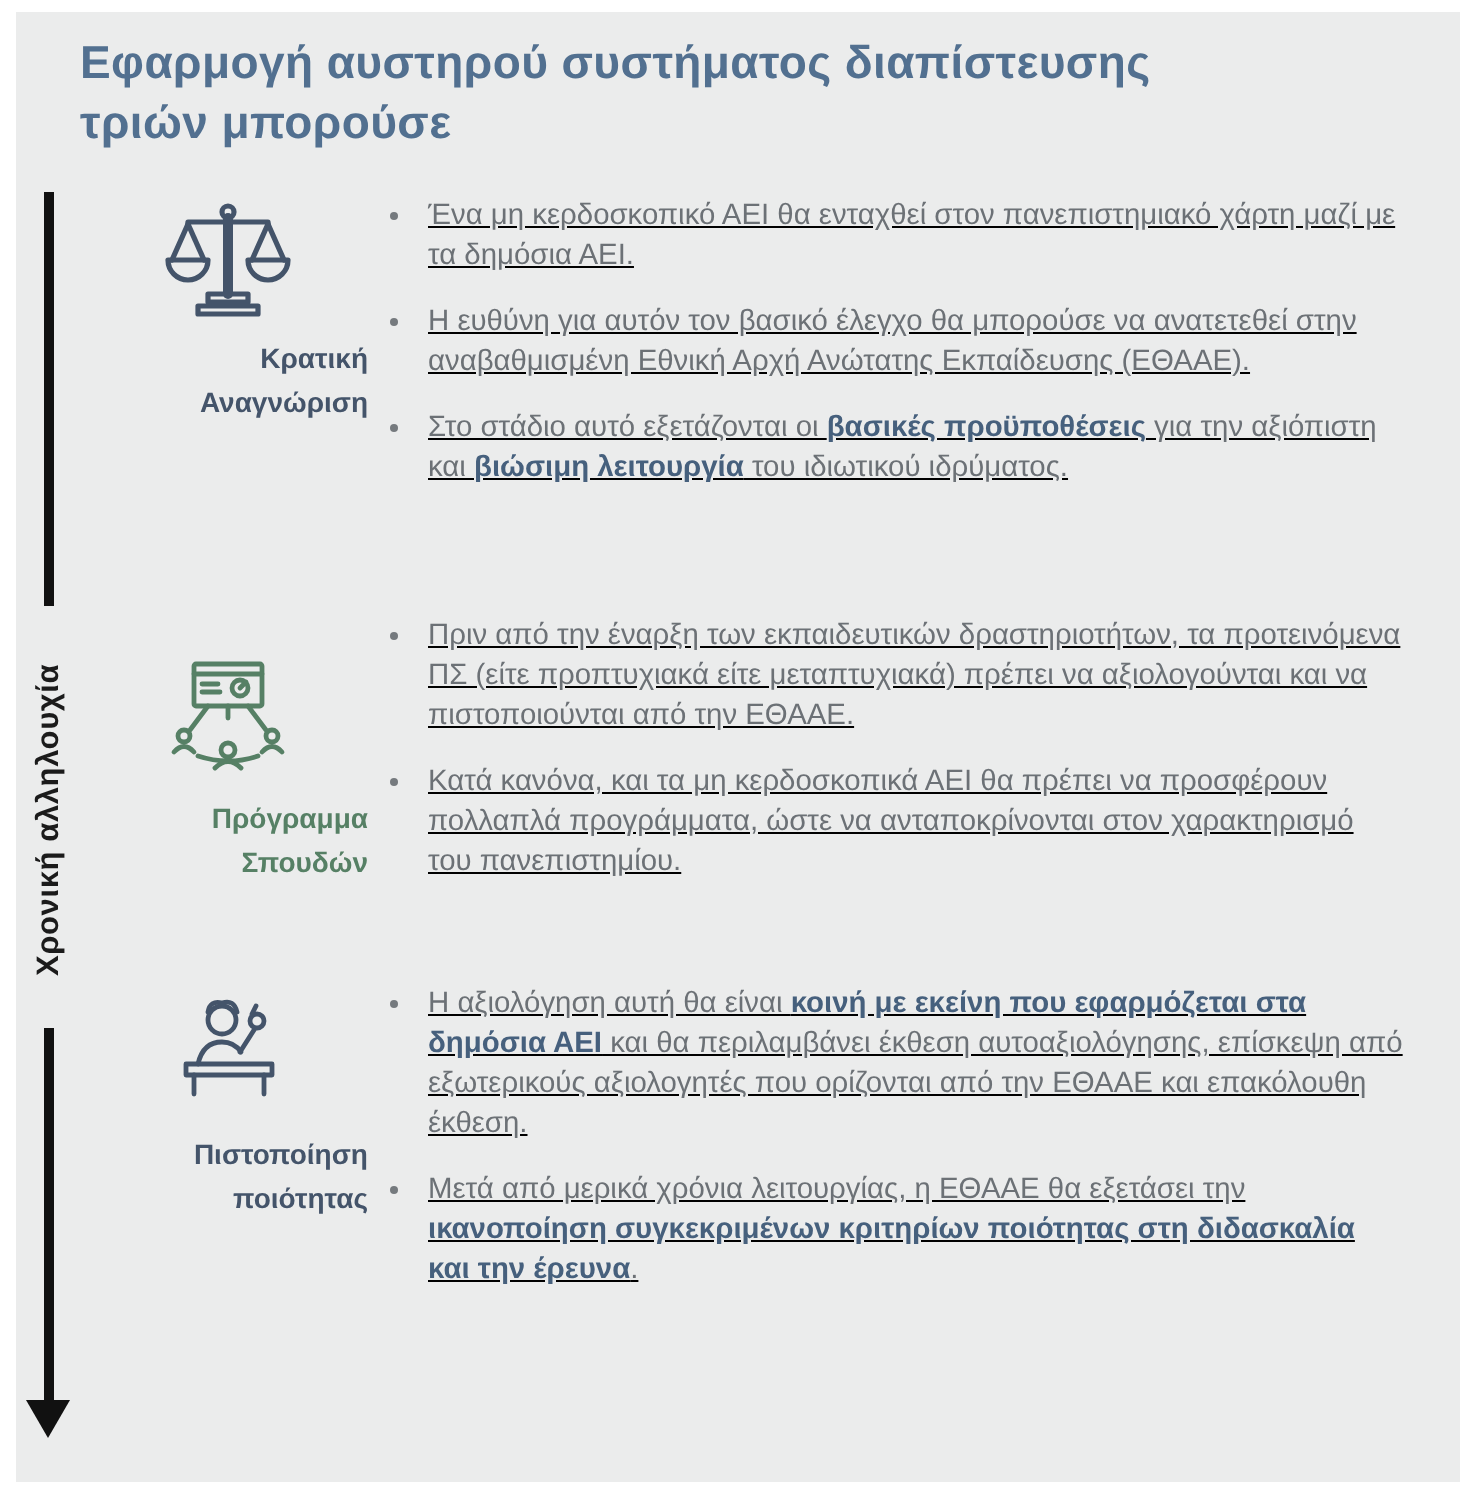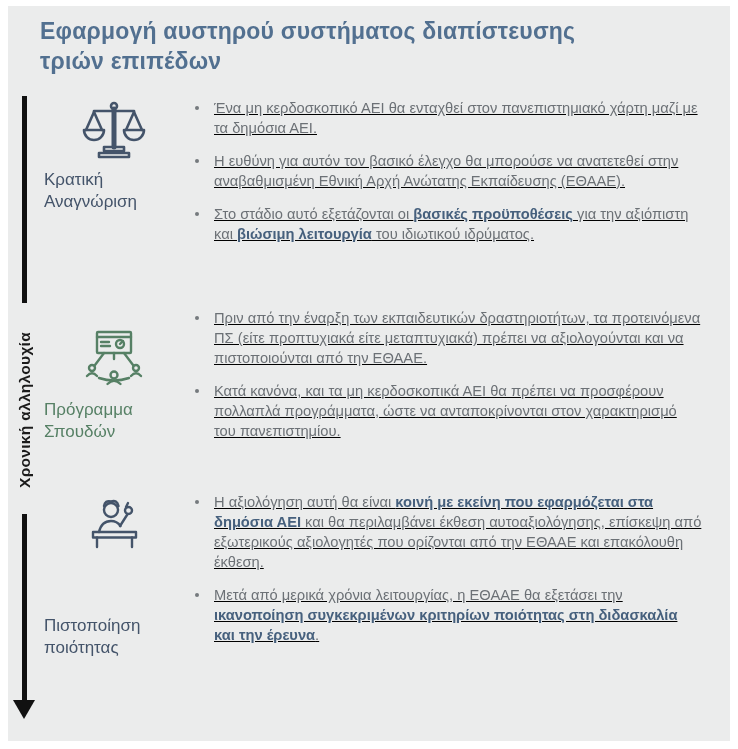--- a/index.html
+++ b/index.html
@@ -65,28 +65,28 @@
   .row{display:flex;align-items:flex-start;}
   .row + .row{margin-top:0;}
   .row:nth-child(2){margin-top:64px;}
   .row:nth-child(3){margin-top:50px;}
   .icon-col{
     width:152px;
     flex:0 0 152px;
     display:flex;flex-direction:column;align-items:center;
   }
   .row:nth-child(2) .icon-col{padding-top:20px;}
-  .row:nth-child(3) .icon-col{padding-top:4px;gap:48px;}
+  .row:nth-child(3) .icon-col{padding-top:4px;}
   .icon-slot svg{display:block;width:64px;height:64px;}
   .section-label{
     margin-top:7px;
-    font-size:17px;
-    font-weight:normal;
+    font-size:14px;
+    font-weight:bold;
     line-height:21.5px;
-    text-align:left;
+    text-align:right;
     color:#44546a;
     max-width:140px;
   }
   .bullet-list{
     list-style:none;
     margin:0;padding:0;
     width:512px;
     text-decoration:underline;
   }
   .bullet{
@@ -111,21 +111,21 @@
     color:#46607d;
   }
 </style>
 </head>
 <body>
 
 <div class="panel">
 
   <div class="title">
     <div>Εφαρμογή αυστηρού συστήματος διαπίστευσης</div>
-    <div>τριών επιπέδων</div>
+    <div>τριών μπορούσε</div>
   </div>
 
   <div class="tl-seg tl-seg1"></div>
   <div class="tl-label">Χρονική αλληλουχία</div>
   <div class="tl-seg tl-seg2"></div>
   <div class="tl-head"></div>
 
   <div class="rows" id="rows">
   <div class="row">
     <div class="icon-col">

